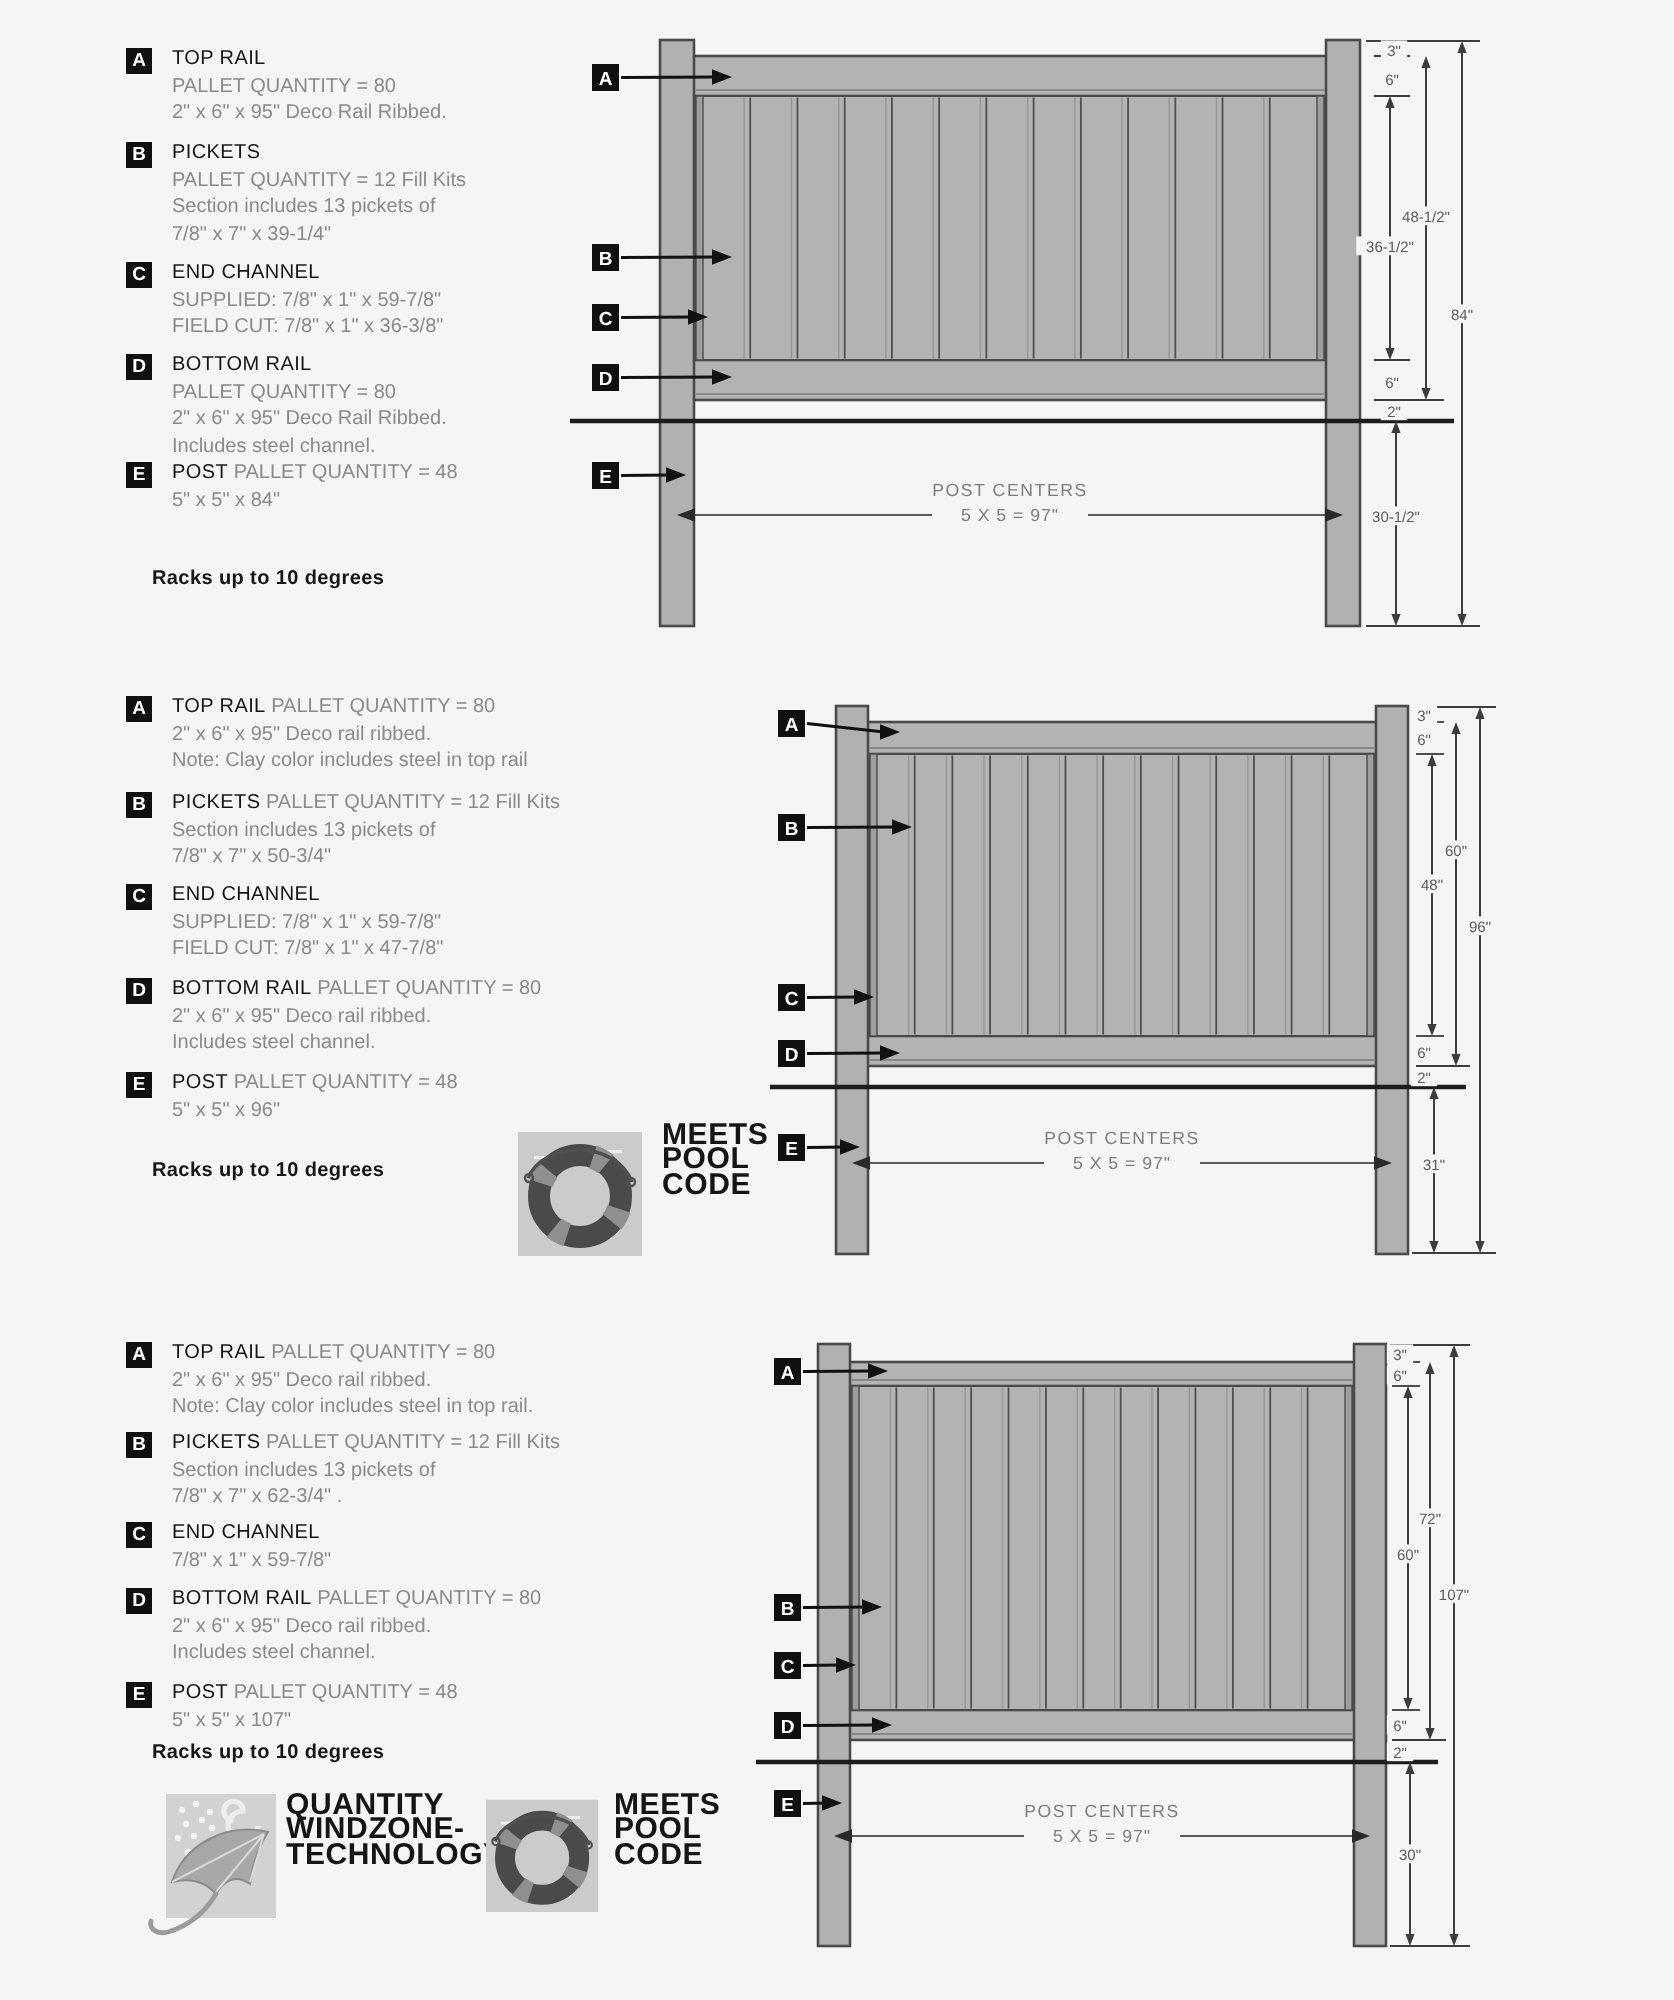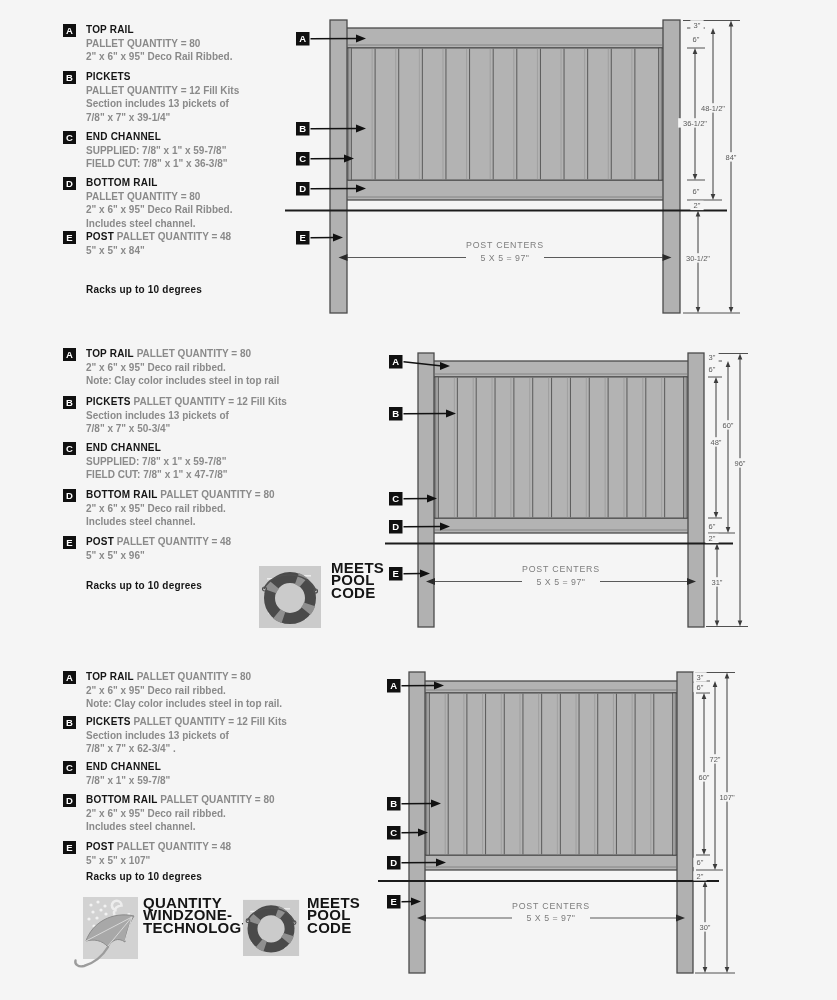--- a/index.html
+++ b/index.html
@@ -4,23 +4,23 @@
 <style>
   html,body{margin:0;padding:0;background:#e8e8e8;}
   #page{position:relative;width:837px;height:1000px;background:#f5f5f5;overflow:hidden;
         font-family:"Liberation Sans",sans-serif;}
   #diagram-svg{position:absolute;left:0;top:0;}
   svg text{font-family:"Liberation Sans",sans-serif;}
   .spec-item{position:absolute;left:63px;display:flex;gap:10px;width:300px;}
   .letter{flex:0 0 13px;width:13px;height:13px;background:#101010;color:#fff;
           font-weight:bold;font-size:9.5px;line-height:13px;text-align:center;margin-top:1px;}
   .body{font-size:10px;line-height:13.5px;white-space:nowrap;}
-  .b{font-weight:bold;color:#151515;letter-spacing:.2px;}
-  .g{color:#8a8a8a;font-weight:bold;}
-  .racks{position:absolute;left:86px;font-size:10px;font-weight:bold;color:#151515;letter-spacing:.2px;}
+  .b{font-weight:normal;color:#151515;letter-spacing:.2px;}
+  .g{color:#8a8a8a;}
+  .racks{position:absolute;left:76px;font-size:10px;font-weight:bold;color:#151515;letter-spacing:.2px;}
   .badge-icon{position:absolute;}
   .badge-text{position:absolute;font-size:15px;font-weight:bold;color:#151515;line-height:12.3px;letter-spacing:.3px;}
 </style>
 </head>
 <body>
 
 <div id="page">
   <svg id="diagram-svg" width="837" height="1000" viewBox="0 0 837 1000">
       <g>
         <rect x="346" y="28" width="318" height="20" fill="#b3b3b3" stroke="#4a4a4a" stroke-width="1.3"></rect>

